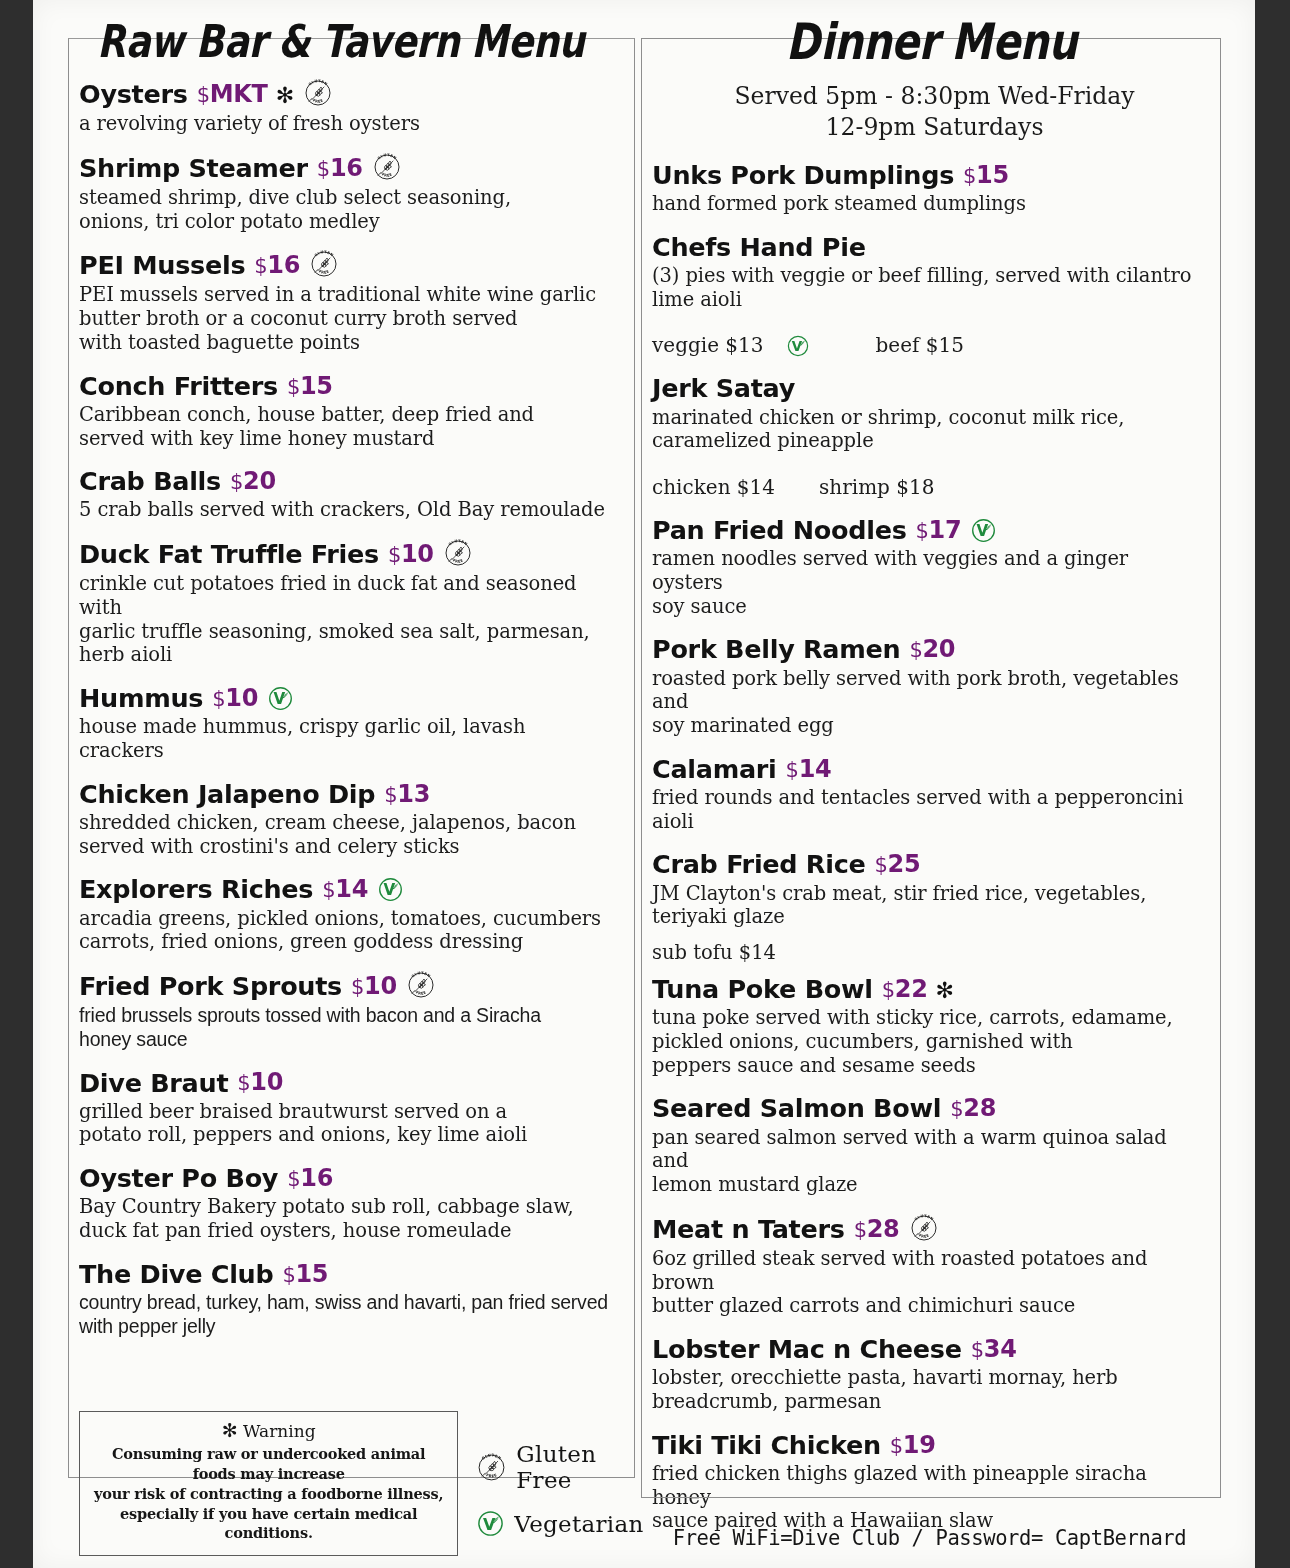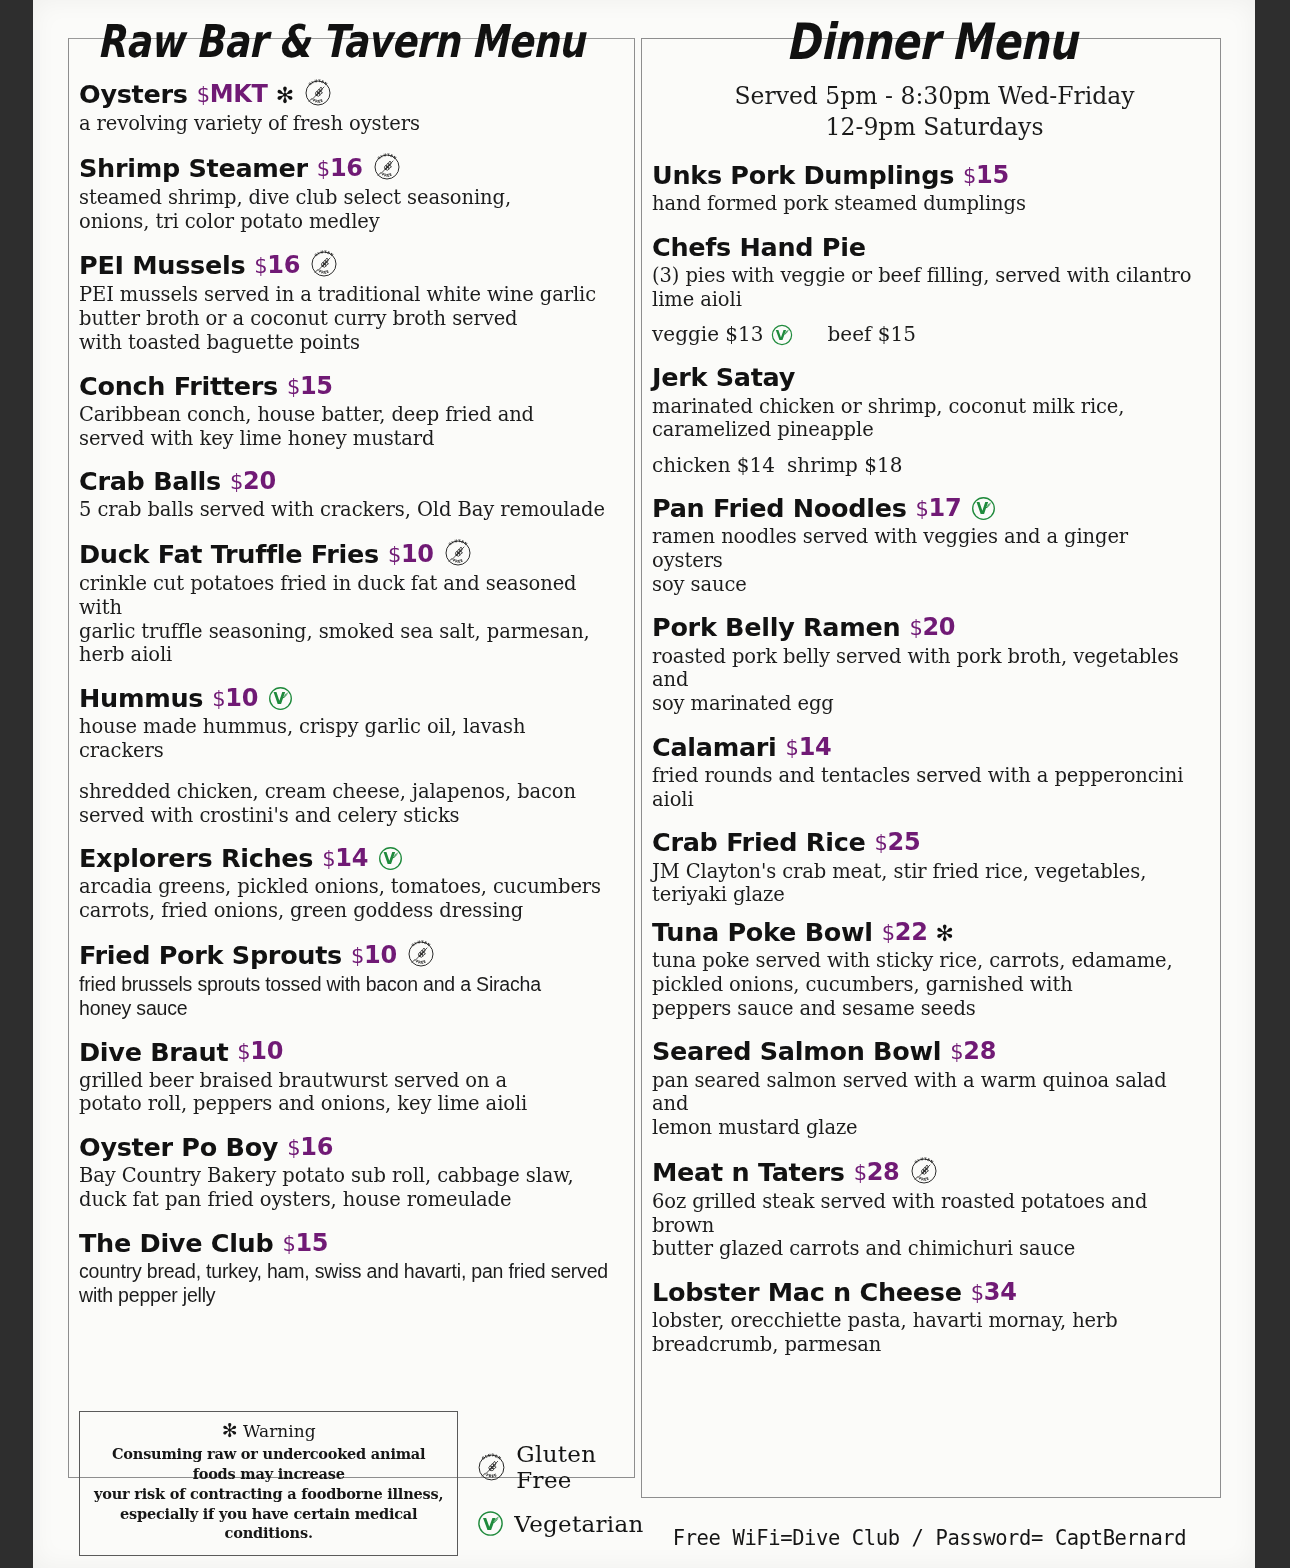--- a/index.html
+++ b/index.html
@@ -124,23 +124,24 @@
   .item-desc.sans {
     font-family: "Liberation Sans", sans-serif;
     font-size: 19.5px;
     letter-spacing: -0.2px;
   }
 
   .sub-prices {
     font-family: "DejaVu Serif", serif;
     font-size: 20px;
     color: #1c1c1c;
-    margin-top: 11px;
+    margin-top: 22px;
     display: flex;
     align-items: center;
+    gap: 16px;
   }
   .sub-prices .gap { display: inline-block; width: 34px; }
   .sub-prices .gap-sm { display: inline-block; width: 12px; }
   .sub-note {
     font-family: "DejaVu Serif", serif;
     font-size: 19.5px;
     color: #1c1c1c;
     margin-top: 12px;
   }
 
@@ -369,20 +370,24 @@
                     <text x="46" y="72" font-family="DejaVu Sans, sans-serif" font-size="56" font-weight="bold" fill="#1f8a3c" text-anchor="middle">V</text>
                     <path d="M58,46 q10,-16 22,-20 q-5,13 -18,23 z" fill="#1f8a3c"></path>
                     <path d="M62,44 q8,-10 17,-16" stroke="#fbfbf9" stroke-width="2" fill="none"></path>
                   </svg></span>
               </div>
               <div class="item-desc">
                 <div>house made hummus, crispy garlic oil, lavash crackers</div>
               </div>
             </div>
             <div class="item">
+              <div class="item-head">
+                <span class="item-name">Chicken Jalapeno Dip</span>
+                <span class="item-price"><span class="cur">$</span>13</span>
+              </div>
               <div class="item-desc">
                 <div>shredded chicken, cream cheese, jalapenos, bacon</div>
                 <div>served with crostini's and celery sticks</div>
               </div>
             </div>
             <div class="item">
               <div class="item-head">
                 <span class="item-name">Explorers Riches</span>
                 <span class="item-price"><span class="cur">$</span>14</span>
                 <span class="ic veg-icon"><svg viewBox="0 0 100 100" width="100%" height="100%">
@@ -597,20 +602,21 @@
             </div>
             <div class="item tight">
               <div class="item-head">
                 <span class="item-name">Crab Fried Rice</span>
                 <span class="item-price"><span class="cur">$</span>25</span>
               </div>
               <div class="item-desc">
                 <div>JM Clayton's crab meat, stir fried rice, vegetables,</div>
                 <div>teriyaki glaze</div>
               </div>
+              <div class="sub-note">sub tofu $14</div>
             </div>
             <div class="item">
               <div class="item-head">
                 <span class="item-name">Tuna Poke Bowl</span>
                 <span class="item-price"><span class="cur">$</span>22</span>
                 <span class="star">✻</span>
               </div>
               <div class="item-desc">
                 <div>tuna poke served with sticky rice, carrots, edamame,</div>
                 <div>pickled onions, cucumbers, garnished with</div>
@@ -658,20 +664,30 @@
             <div class="item">
               <div class="item-head">
                 <span class="item-name">Lobster Mac n Cheese</span>
                 <span class="item-price"><span class="cur">$</span>34</span>
               </div>
               <div class="item-desc">
                 <div>lobster, orecchiette pasta, havarti mornay, herb</div>
                 <div>breadcrumb, parmesan</div>
               </div>
             </div>
+            <div class="item">
+              <div class="item-head">
+                <span class="item-name">Tiki Tiki Chicken</span>
+                <span class="item-price"><span class="cur">$</span>19</span>
+              </div>
+              <div class="item-desc">
+                <div>fried chicken thighs glazed with pineapple siracha honey</div>
+                <div>sauce paired with a Hawaiian slaw</div>
+              </div>
+            </div>
           </div>
 
         <div class="wifi">Free WiFi=Dive Club / Password= CaptBernard</div>
       </div>
 
     </div>
   </div>
 </div>
 
 </body></html>

